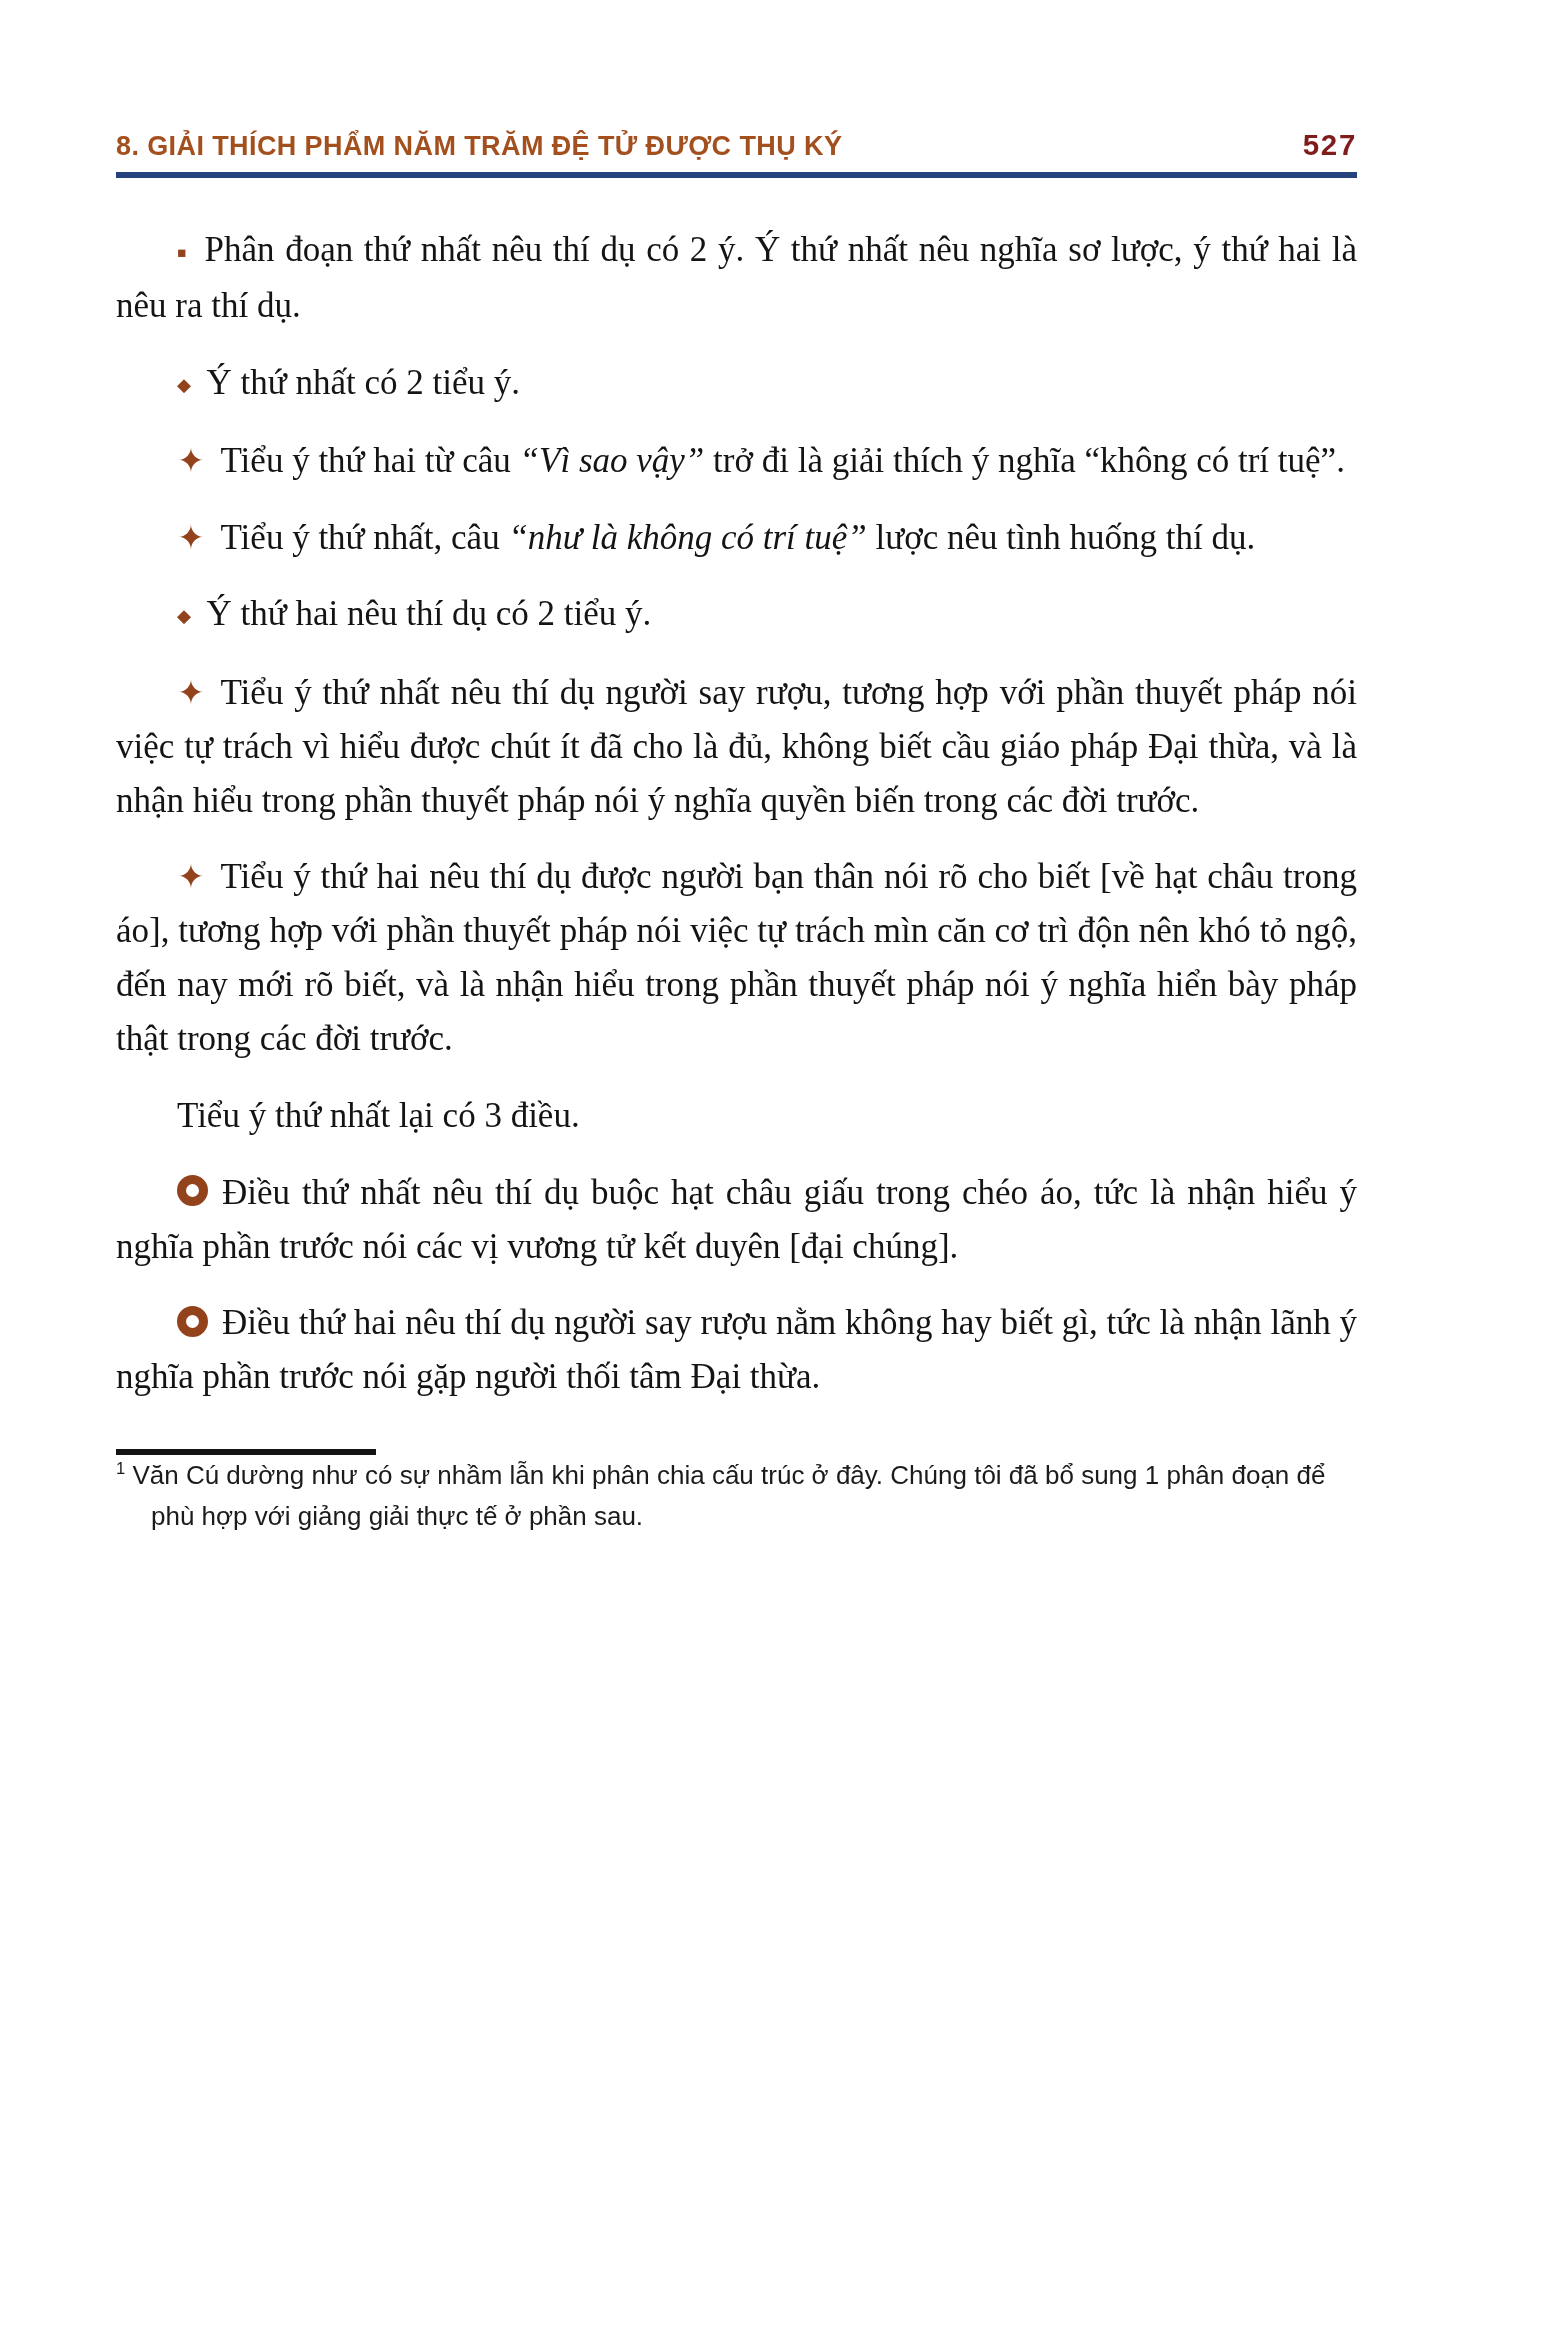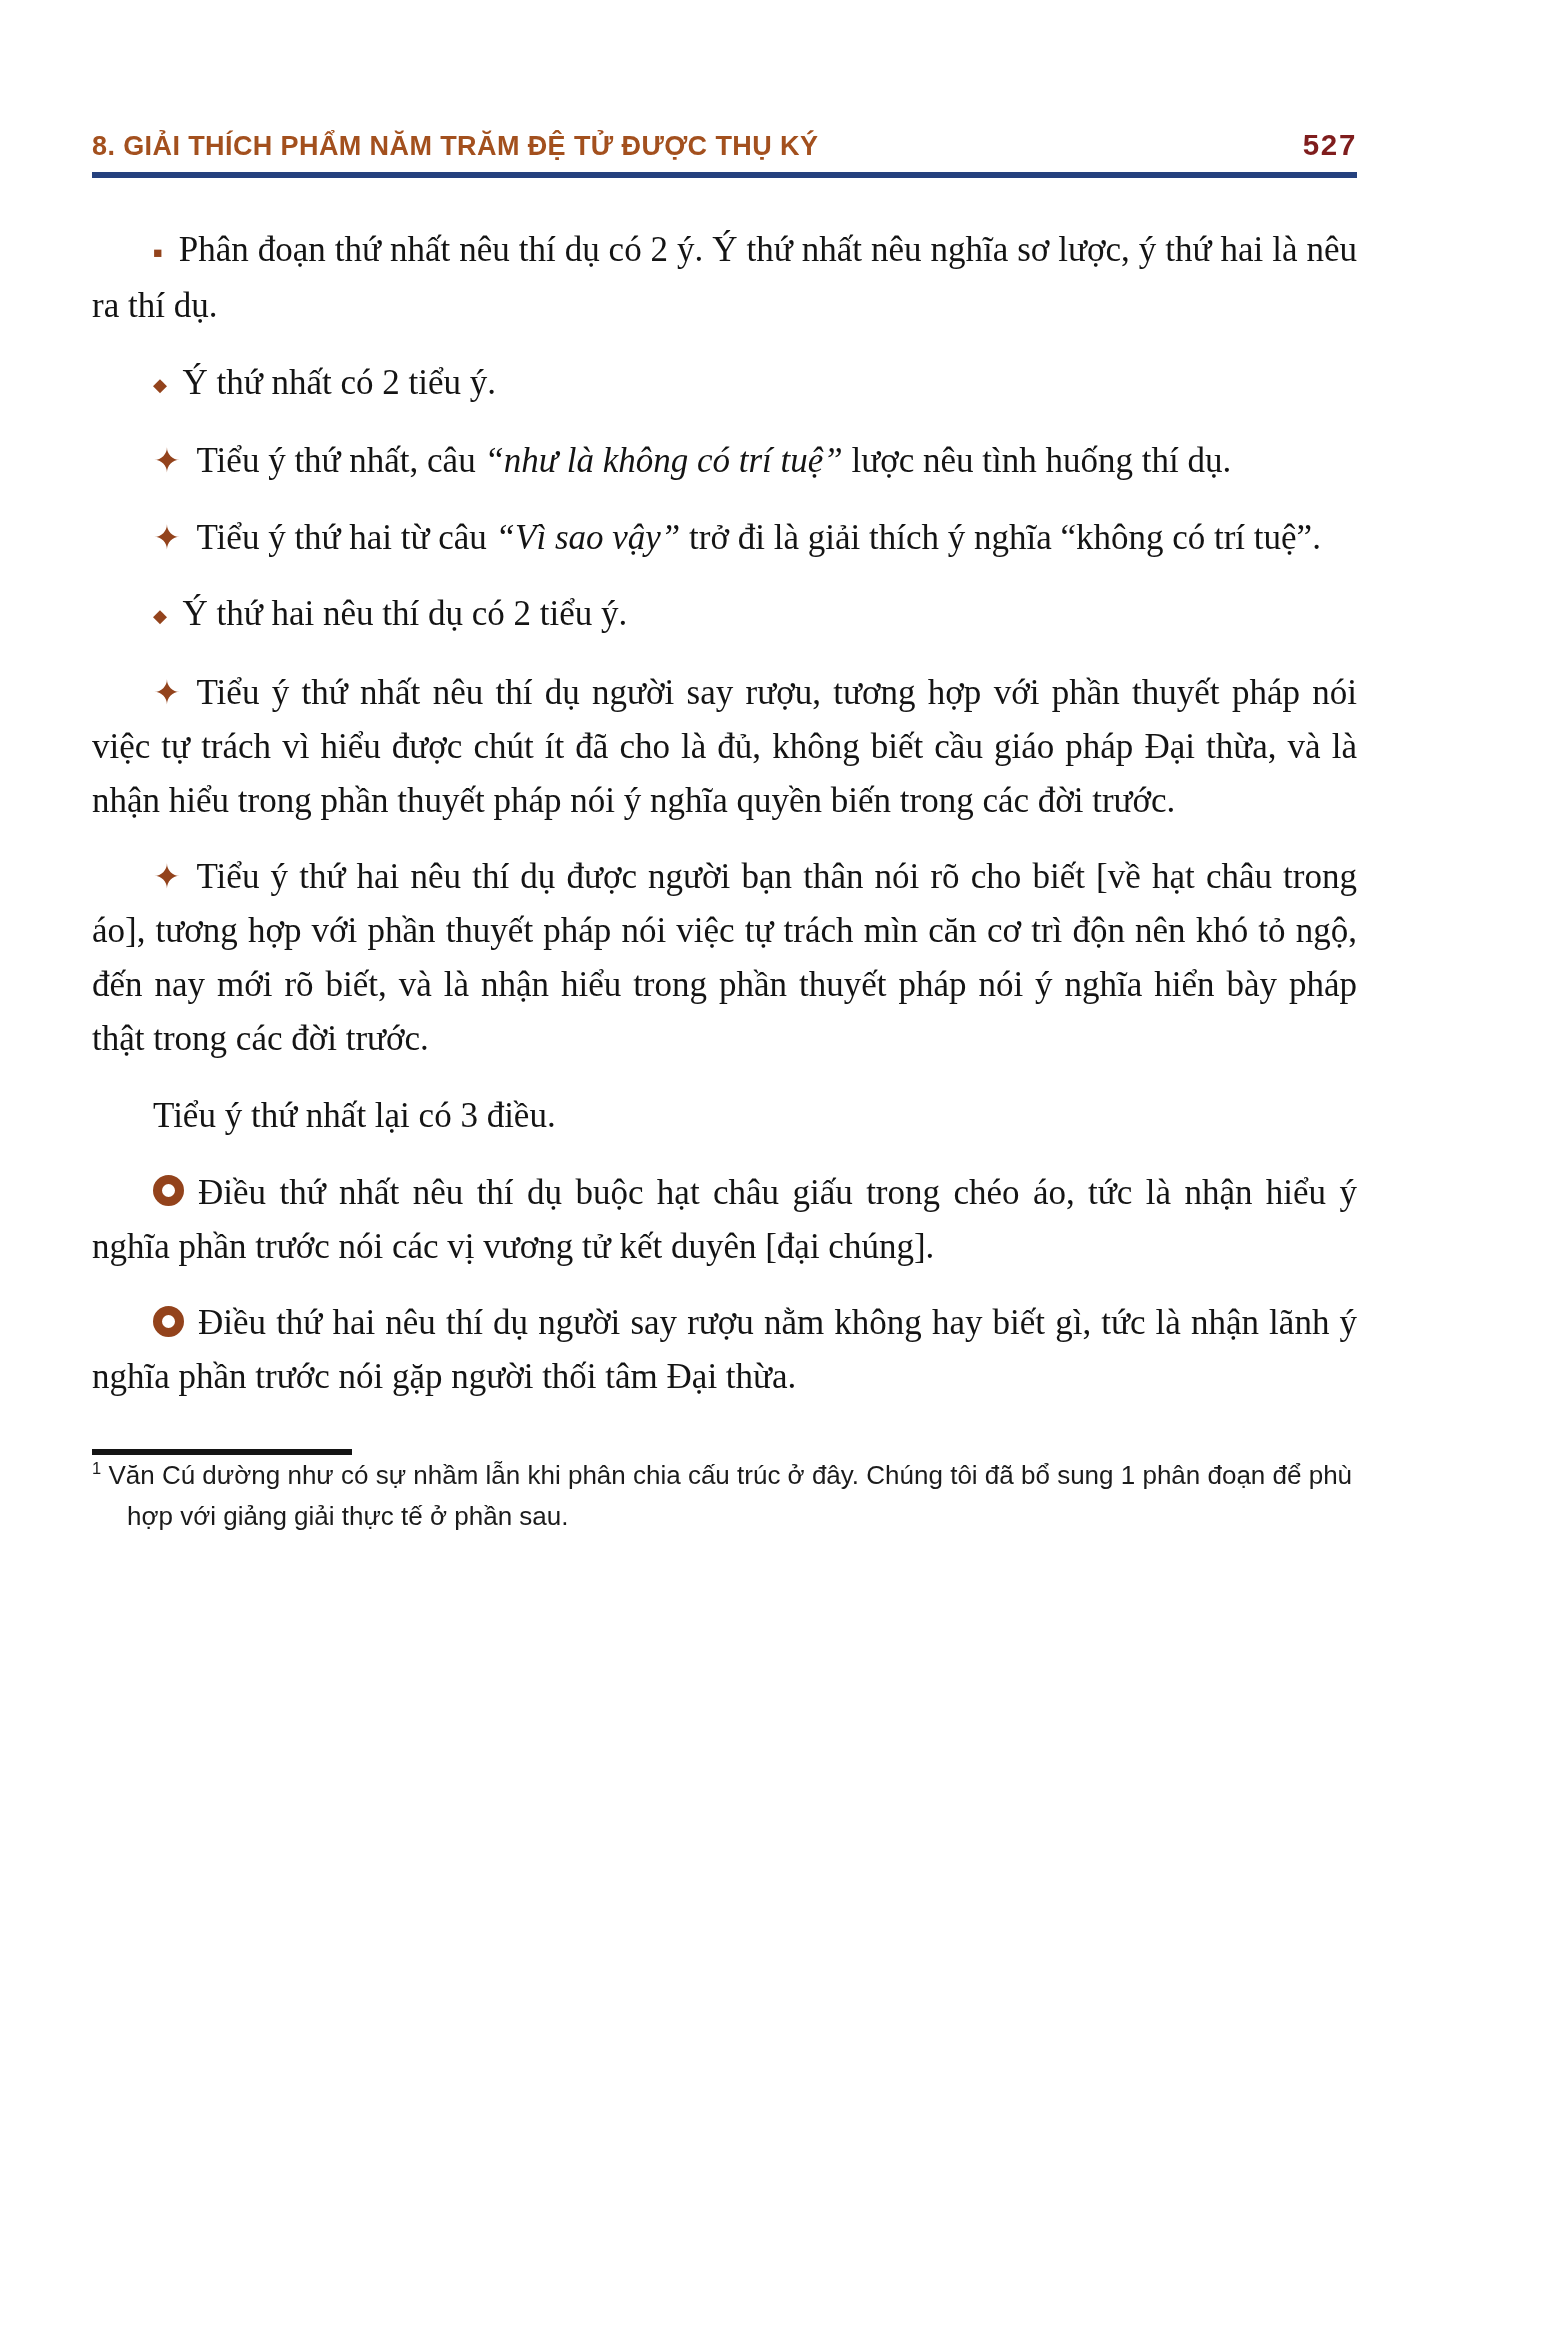--- a/index.html
+++ b/index.html
@@ -2,21 +2,21 @@
 <html style="--title-color: #a3501e; --rule-color: #25417e; --bullet-color: #93431c;font-size:14px"><head>
 <meta charset="utf-8">
 <style>
   html, body { margin: 0; padding: 0; background: #ffffff; }
   .page {
     position: relative;
     width: 1561px;
     height: 2342px;
     background: #ffffff;
     box-sizing: border-box;
-    padding: 128px 204px 0 92px;
+    padding: 128px 204px 0 116px;
     font-family: "Liberation Serif", serif;
     color: #141414;
     overflow: hidden;
   }
   .header-row {
     display: flex;
     justify-content: space-between;
     align-items: flex-end;
   }
   .running-title {
@@ -99,22 +99,22 @@
 <div class="page">
   <div class="header-row">
     <span class="running-title">8. GIẢI THÍCH PHẨM NĂM TRĂM ĐỆ TỬ ĐƯỢC THỤ KÝ</span>
     <span class="page-number">527</span>
   </div>
   <div class="header-rule"></div>
 
   <div class="body-block">
       <p class="para"><span class="marker square">▪</span><span>Phân đoạn thứ nhất nêu thí dụ có 2 ý. Ý thứ nhất nêu nghĩa sơ lược, ý thứ hai là nêu ra thí dụ.</span></p>
       <p class="para"><span class="marker diamond">◆</span><span>Ý thứ nhất có 2 tiểu ý.</span></p>
+      <p class="para"><span class="marker star4">✦</span><span>Tiểu ý thứ hai từ câu </span><em>“Vì sao vậy”</em><span> trở đi là giải thích ý nghĩa “không có trí tuệ”.</span></p>
       <p class="para"><span class="marker star4">✦</span><span>Tiểu ý thứ nhất, câu </span><em>“như là không có trí tuệ”</em><span> lược nêu tình huống thí dụ.</span></p>
-      <p class="para"><span class="marker star4">✦</span><span>Tiểu ý thứ hai từ câu </span><em>“Vì sao vậy”</em><span> trở đi là giải thích ý nghĩa “không có trí tuệ”.</span></p>
       <p class="para"><span class="marker diamond">◆</span><span>Ý thứ hai nêu thí dụ có 2 tiểu ý.</span></p>
       <p class="para"><span class="marker star4">✦</span><span>Tiểu ý thứ nhất nêu thí dụ người say rượu, tương hợp với phần thuyết pháp nói việc tự trách vì hiểu được chút ít đã cho là đủ, không biết cầu giáo pháp Đại thừa, và là nhận hiểu trong phần thuyết pháp nói ý nghĩa quyền biến trong các đời trước.</span></p>
       <p class="para"><span class="marker star4">✦</span><span>Tiểu ý thứ hai nêu thí dụ được người bạn thân nói rõ cho biết [về hạt châu trong áo], tương hợp với phần thuyết pháp nói việc tự trách mìn căn cơ trì độn nên khó tỏ ngộ, đến nay mới rõ biết, và là nhận hiểu trong phần thuyết pháp nói ý nghĩa hiển bày pháp thật trong các đời trước.</span></p>
       <p class="para"><span>Tiểu ý thứ nhất lại có 3 điều.</span></p>
       <p class="para"><span class="marker ring"></span><span>Điều thứ nhất nêu thí dụ buộc hạt châu giấu trong chéo áo, tức là nhận hiểu ý nghĩa phần trước nói các vị vương tử kết duyên [đại chúng].</span></p>
       <p class="para"><span class="marker ring"></span><span>Điều thứ hai nêu thí dụ người say rượu nằm không hay biết gì, tức là nhận lãnh ý nghĩa phần trước nói gặp người thối tâm Đại thừa.</span></p>
     </div>
 
   <div class="footnote-sep"></div>
   <div class="footnote"><sup>1</sup><span> Văn Cú dường như có sự nhầm lẫn khi phân chia cấu trúc ở đây. Chúng tôi đã bổ sung 1 phân đoạn để phù hợp với giảng giải thực tế ở phần sau.</span></div>

